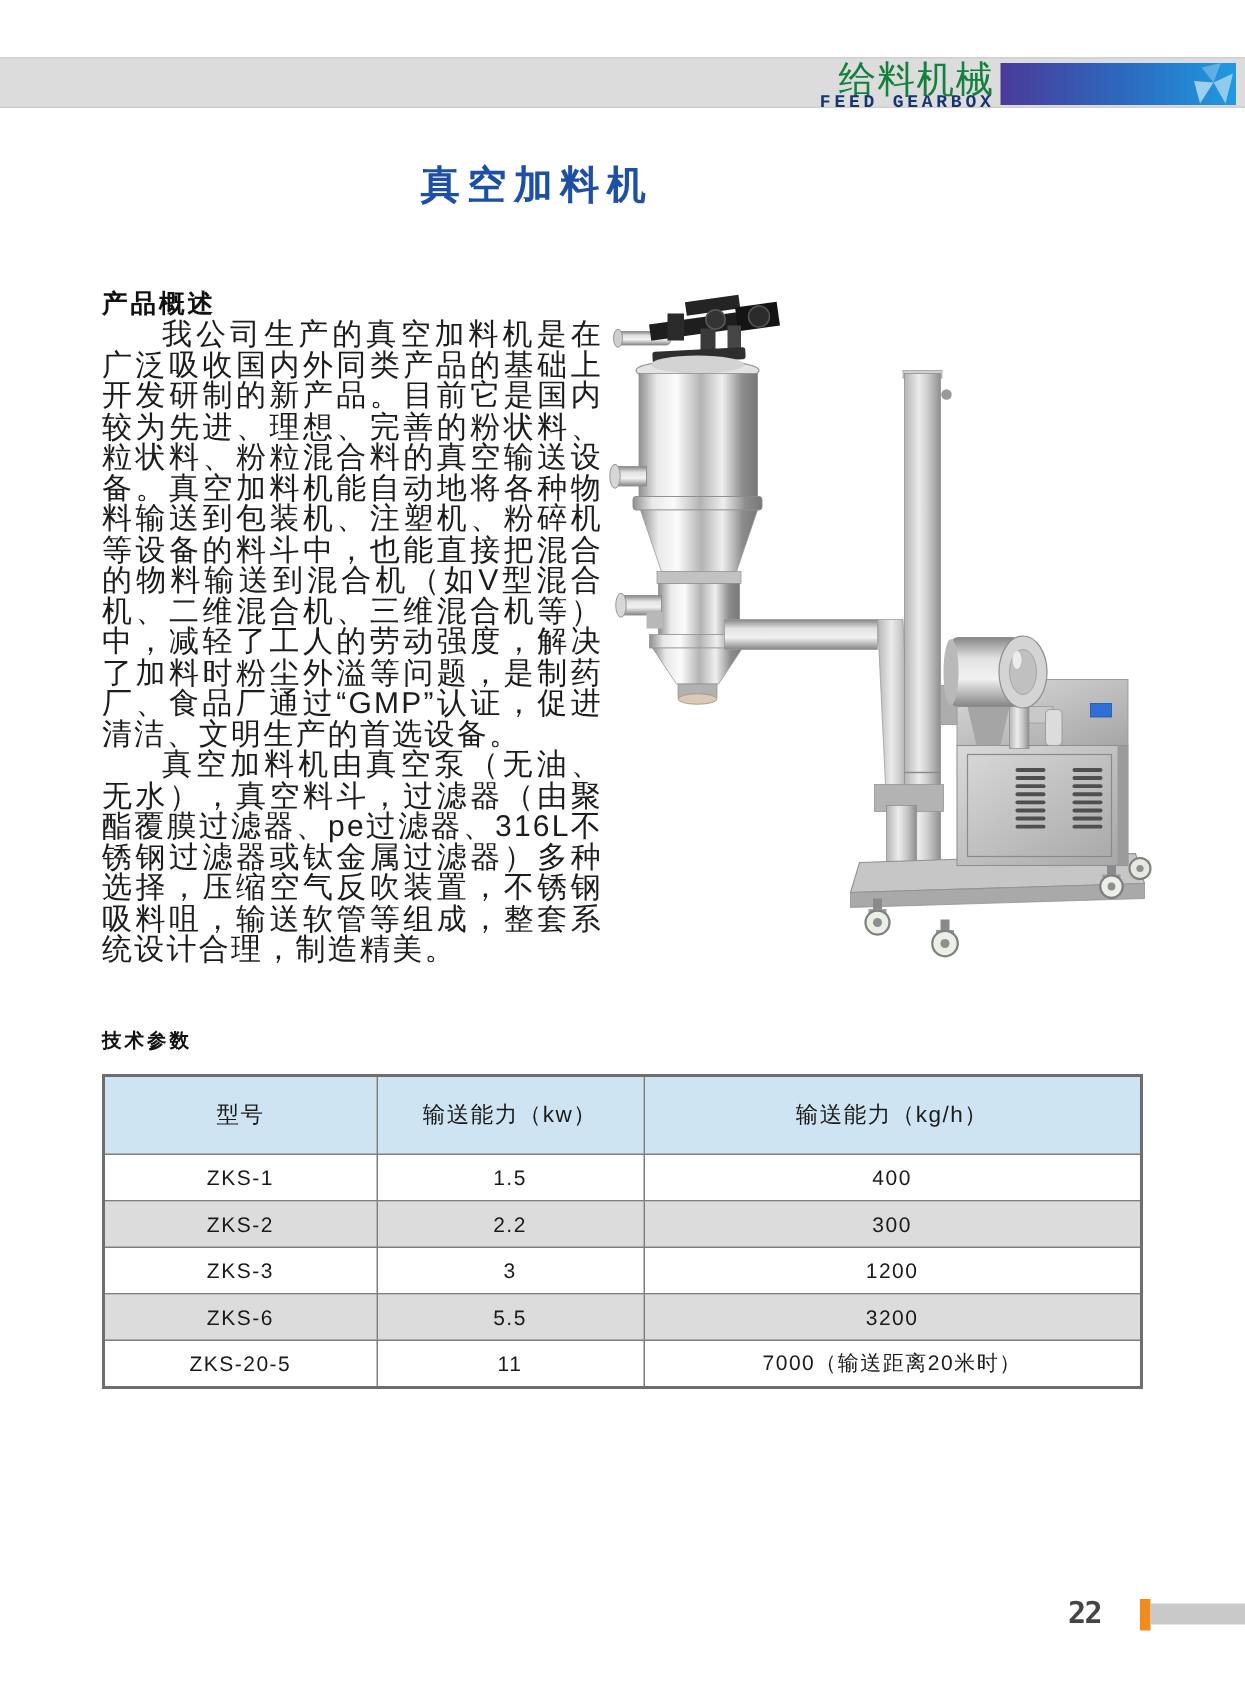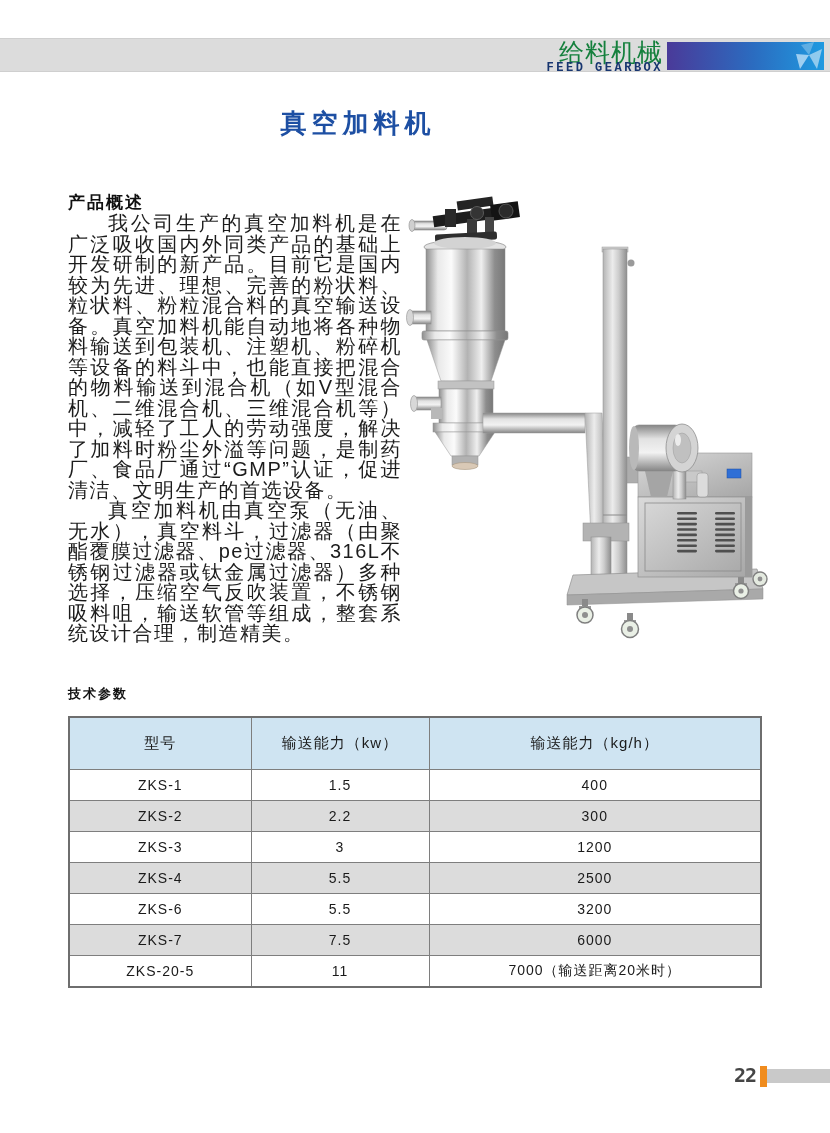--- a/index.html
+++ b/index.html
@@ -63,21 +63,21 @@
     height:51px;background:#cfe4f2;font-weight:400;font-size:15px;letter-spacing:1px;
   }
   .spec-table td{height:30px;letter-spacing:1px;}
   .spec-table col.c1{width:182px;}
   .spec-table col.c2{width:178px;}
   .spec-table col.c3{width:332px;}
   .spec-table tbody tr:nth-child(even){background:#dcdcdc;}
   .spec-table tbody tr:nth-child(odd){background:#ffffff;}
   
   .footer-page-number{
-    position:absolute;left:712px;top:1063px;width:44px;text-align:right;
+    position:absolute;left:712px;top:1063px;width:44px;text-align:left;
     font-family:"DejaVu Sans Mono",monospace;font-size:20px;font-weight:700;color:#454545;
     letter-spacing:-1px;
   }
   .footer-accent-orange{
     position:absolute;left:760px;top:1066px;width:7px;height:21px;background:#f08c1e;
   }
   .footer-accent-gray{
     position:absolute;left:767px;top:1069px;width:63px;height:14px;background:#c9c9c9;
   }
 </style>
@@ -269,35 +269,25 @@
           <td>ZKS-2</td>
           <td>2.2</td>
           <td>300</td>
         </tr>
         <tr>
           <td>ZKS-3</td>
           <td>3</td>
           <td>1200</td>
         </tr>
         <tr>
-          <td>ZKS-4</td>
-          <td>5.5</td>
-          <td>2500</td>
-        </tr>
-        <tr>
           <td>ZKS-6</td>
           <td>5.5</td>
           <td>3200</td>
         </tr>
         <tr>
-          <td>ZKS-7</td>
-          <td>7.5</td>
-          <td>6000</td>
-        </tr>
-        <tr>
           <td>ZKS-20-5</td>
           <td>11</td>
           <td>7000（输送距离20米时）</td>
         </tr>
       </tbody>
   </table>
 
   <div class="footer-page-number">22</div>
   <div class="footer-accent-orange"></div>
   <div class="footer-accent-gray"></div>

